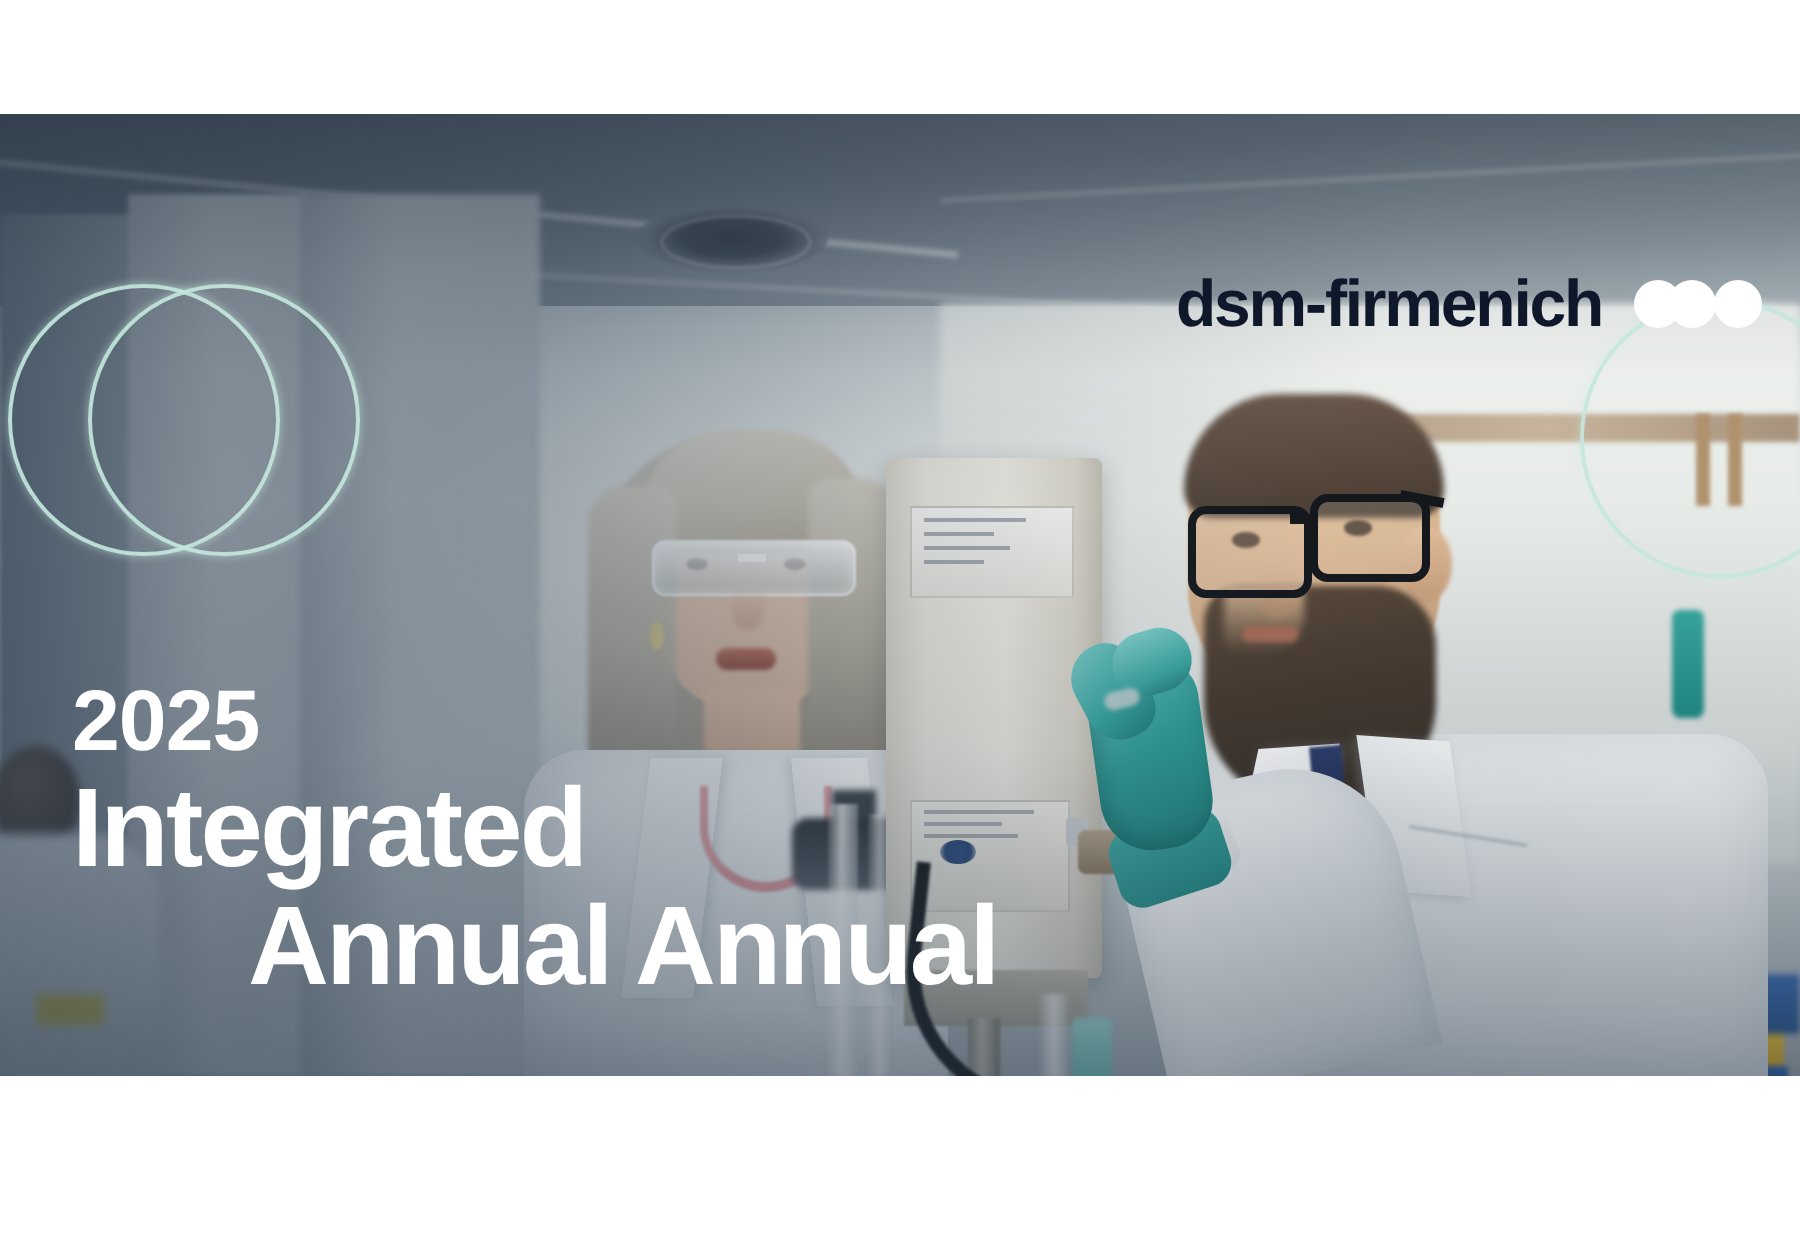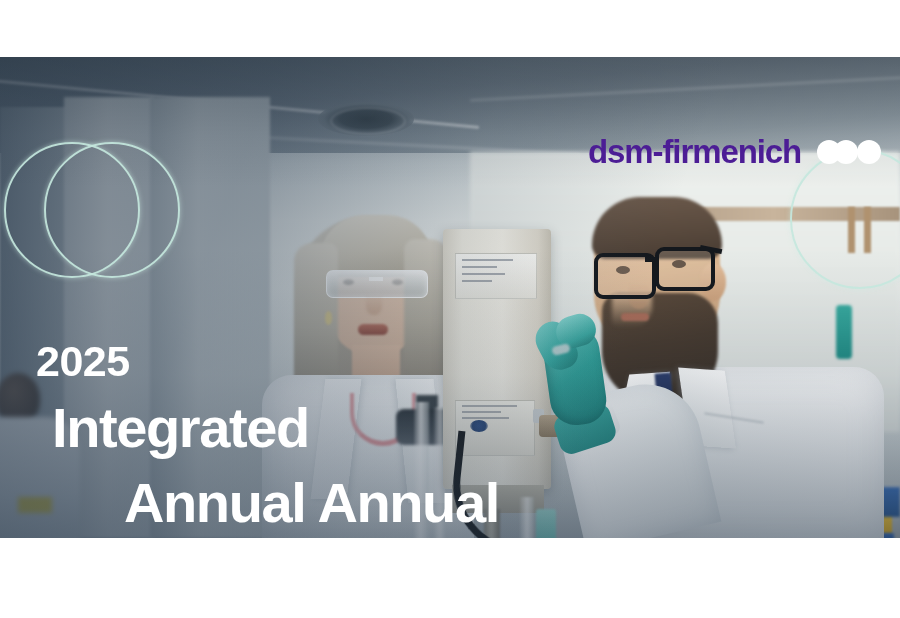--- a/index.html
+++ b/index.html
@@ -566,21 +566,21 @@
   .logo {
     position: absolute;
     left: 588px; top: 78px;
     display: flex; align-items: center; gap: 16px;
   }
   .logo-word {
     font-family: "Liberation Sans", sans-serif;
     font-size: 33px;
     font-weight: 700;
     letter-spacing: -1.1px;
-    color: #4c1d95;
+    color: #0f172a;
     line-height: 1;
     white-space: nowrap;
   }
   .logo-dots { position: relative; width: 64px; height: 24px; }
   .logo-dots span {
     position: absolute; top: 0;
     width: 24px; height: 24px; border-radius: 50%;
     background: #ffffff;
   }
   .logo-dots span:nth-child(1) { left: 0px; }
@@ -599,21 +599,21 @@
     font-weight: 700;
     letter-spacing: -0.5px;
     line-height: 1.0;
     margin: 0 0 2px 0;
   }
   .title-l1 {
     font-size: 56px;
     font-weight: 700;
     letter-spacing: -1.4px;
     line-height: 1.05;
-    margin: 16px;
+    margin: 0;
   }
   .title-l2 {
     font-size: 56px;
     font-weight: 700;
     letter-spacing: -1.4px;
     line-height: 1.05;
     margin: 0;
     padding-left: 88px;
   }
 </style>

